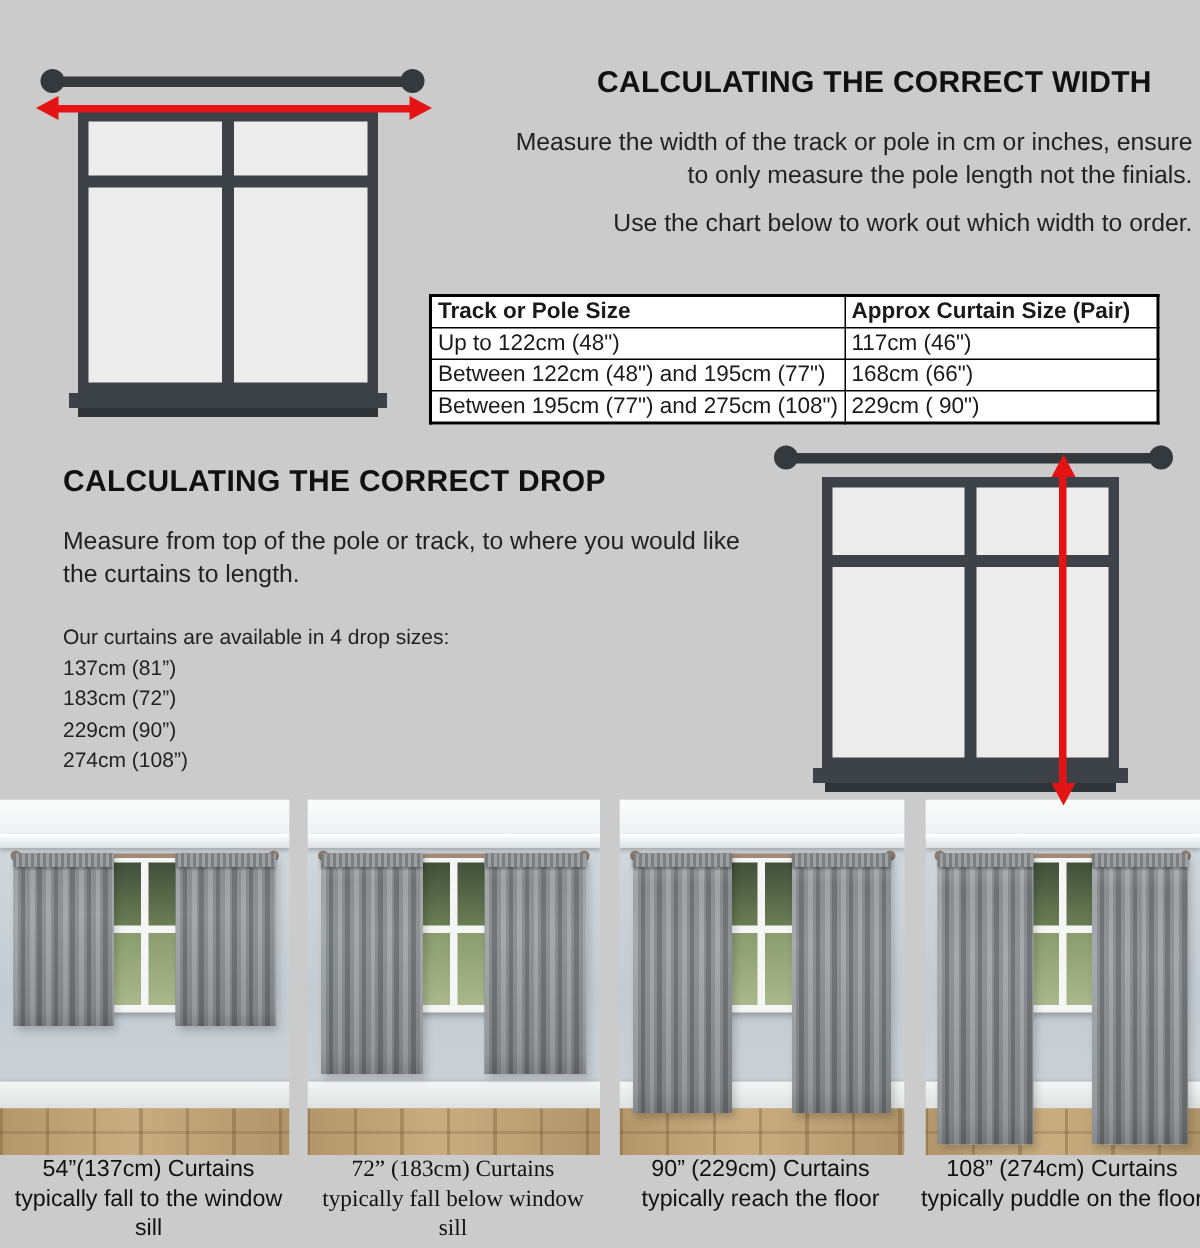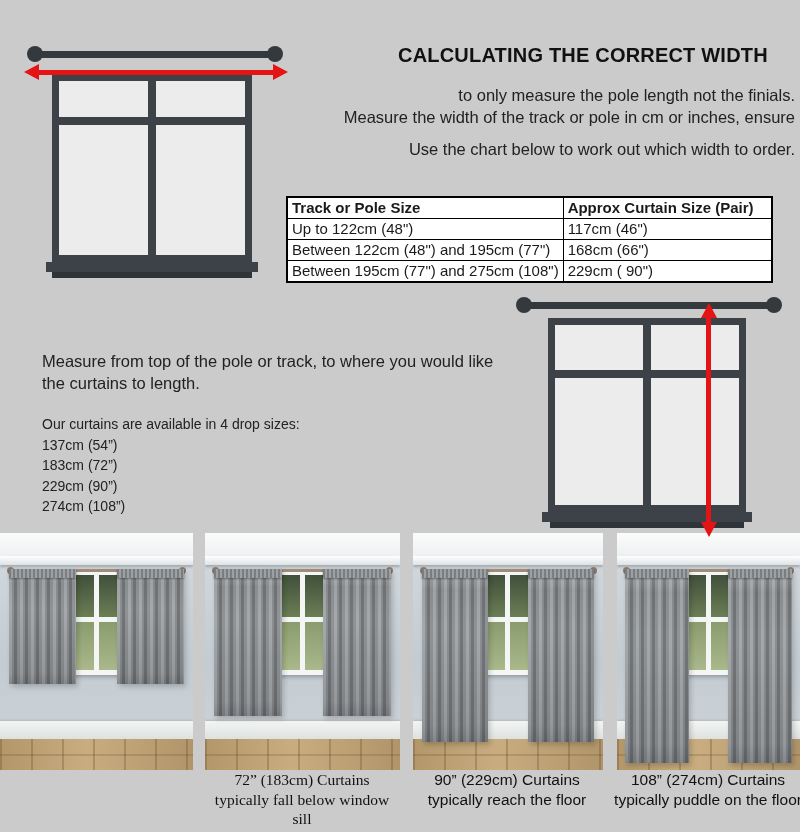--- a/index.html
+++ b/index.html
@@ -108,22 +108,22 @@
         <div class="pane"></div>
         <div class="pane"></div>
       </div>
     </div>
     <div class="sill" style="left:26px; top:224px; width:212px; height:10px;"></div>
     <div class="sill-lip" style="left:32px; top:234px; width:200px; height:6px;"></div>
   </div>
 
   <div class="h1" id="width-title">CALCULATING THE CORRECT WIDTH</div>
   <div id="width-intro">
+    <div>Measure the width of the track or pole in cm or inches, ensure</div>
     <div>to only measure the pole length not the finials.</div>
-    <div>Measure the width of the track or pole in cm or inches, ensure</div>
   </div>
   <div id="width-hint">Use the chart below to work out which width to order.</div>
 
   <table id="size-table">
     <colgroup>
         <col class="c1">
         <col class="c2">
       </colgroup>
     <tbody>
         <tr>
@@ -138,24 +138,25 @@
       <td>Between 122cm (48") and 195cm (77")</td>
       <td>168cm (66")</td>
     </tr>
     <tr>
       <td>Between 195cm (77") and 275cm (108")</td>
       <td>229cm ( 90")</td>
     </tr>
   </tbody>
     </table>
 
+  <div class="h1" id="drop-title">CALCULATING THE CORRECT DROP</div>
   <div id="drop-intro">Measure from top of the pole or track, to where you would like the curtains to length.</div>
   <div id="drop-sizes">
     <div>Our curtains are available in 4 drop sizes:</div>
-    <div>137cm (54”)</div>
+    <div>137cm (81”)</div>
     <div>183cm (72”)</div>
     <div>229cm (90”)</div>
     <div>274cm (108”)</div>
   </div>
 
   <div class="illus" style="left:512px; top:294px; width:276px; height:244px;">
     <div class="pole-bar" style="left:12px; right:14px; top:8px;">
       <span class="finial l"></span>
       <span class="finial r"></span>
     </div>
@@ -239,17 +240,18 @@
           <div class="wp-b"></div>
         </div>
     </div>
     <div class="ppole"></div>
     <div class="curtain left"></div>
     <div class="curtain right"></div>
     <div class="baseboard"></div>
     <div class="floor"></div>
   </div>
 
+  <div class="caption" id="caption1">54”(137cm) Curtains typically fall to the window sill</div>
   <div class="caption" id="caption2">72” (183cm) Curtains typically fall below window sill</div>
   <div class="caption" id="caption3">90” (229cm) Curtains typically reach the floor</div>
   <div class="caption" id="caption4">108” (274cm) Curtains typically puddle on the floor</div>
 
 </div>
 
 </body></html>

